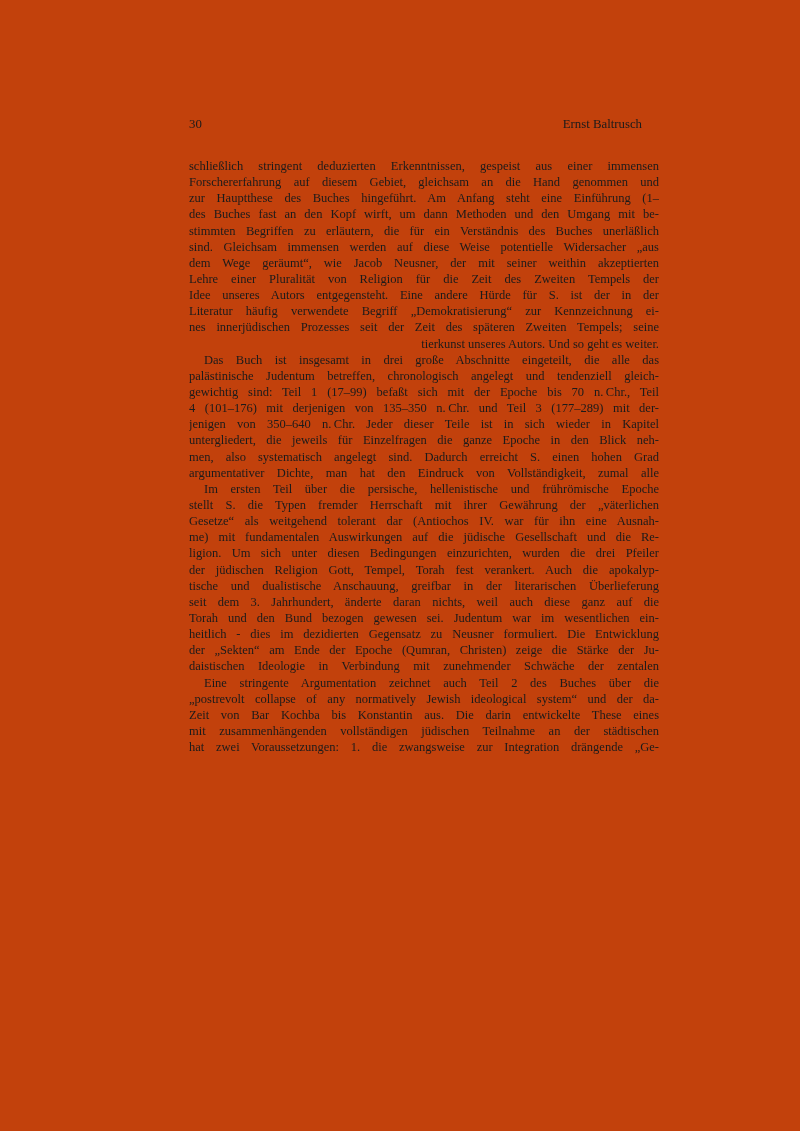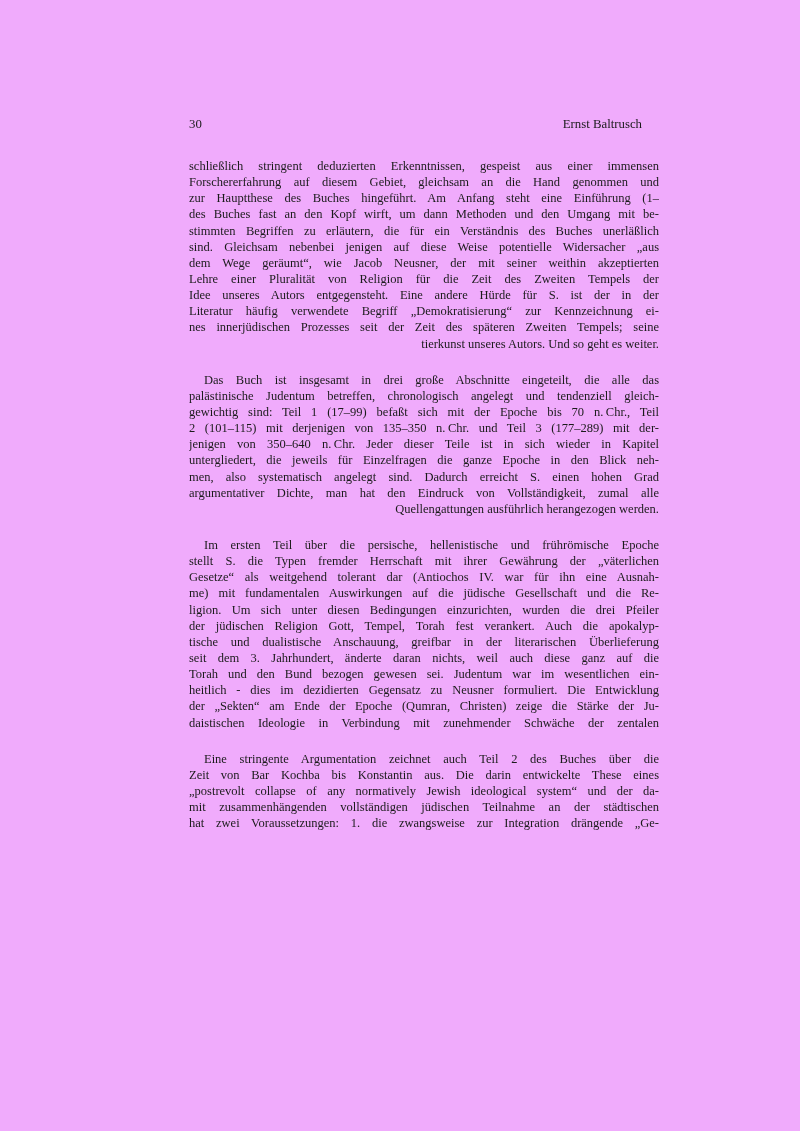--- a/index.html
+++ b/index.html
@@ -4,21 +4,21 @@
 <style>
   html, body {
     margin: 0;
     padding: 0;
     background: #ffffff;
   }
   .sheet {
     position: relative;
     width: 800px;
     height: 1131px;
-    background: #f0abfc;
+    background: #c2410c;
     overflow: hidden;
     font-family: "Liberation Serif", "DejaVu Serif", serif;
     color: #1b1b1b;
   }
   
   .page-header {
     position: absolute;
     left: 189px;
     top: 116px;
     width: 470px;
@@ -58,68 +58,66 @@
   }
   .line.j::after {
     content: "";
     display: inline-block;
     width: 100%;
     height: 0;
     vertical-align: top;
   }
   .line.ind {
     text-indent: 15px;
-    margin-top: 20px;
   }
 </style>
 </head>
 <body>
 
 <div class="sheet">
 
   <div class="page-header">
     <span class="page-number">30</span>
     <span class="running-title">Ernst Baltrusch</span>
   </div>
 
   <div class="text-block">
 
   <div class="line j">schließlich stringent deduzierten Erkenntnissen, gespeist aus einer immensen</div>
       <div class="line j">Forschererfahrung auf diesem Gebiet, gleichsam an die Hand genommen und</div>
       <div class="line j">zur Hauptthese des Buches hingeführt. Am Anfang steht eine Einführung (1–</div>
       <div class="line j">des Buches fast an den Kopf wirft, um dann Methoden und den Umgang mit be-</div>
       <div class="line j">stimmten Begriffen zu erläutern, die für ein Verständnis des Buches unerläßlich</div>
-      <div class="line j">sind. Gleichsam nebenbei jenigen auf diese Weise potentielle Widersacher „aus</div>
+      <div class="line j">sind. Gleichsam immensen werden auf diese Weise potentielle Widersacher „aus</div>
       <div class="line j">dem Wege geräumt“, wie Jacob Neusner, der mit seiner weithin akzeptierten</div>
       <div class="line j">Lehre einer Pluralität von Religion für die Zeit des Zweiten Tempels der</div>
       <div class="line j">Idee unseres Autors entgegensteht. Eine andere Hürde für S. ist der in der</div>
       <div class="line j">Literatur häufig verwendete Begriff „Demokratisierung“ zur Kennzeichnung ei-</div>
       <div class="line j">nes innerjüdischen Prozesses seit der Zeit des späteren Zweiten Tempels; seine</div>
       <div class="line">tierkunst unseres Autors. Und so geht es weiter.</div>
       <div class="line j ind">Das Buch ist insgesamt in drei große Abschnitte eingeteilt, die alle das</div>
       <div class="line j">palästinische Judentum betreffen, chronologisch angelegt und tendenziell gleich-</div>
       <div class="line j">gewichtig sind: Teil 1 (17–99) befaßt sich mit der Epoche bis 70 n. Chr., Teil</div>
-      <div class="line j">2 (101–115) mit derjenigen von 135–350 n. Chr. und Teil 3 (177–289) mit der-</div>
+      <div class="line j">4 (101–176) mit derjenigen von 135–350 n. Chr. und Teil 3 (177–289) mit der-</div>
       <div class="line j">jenigen von 350–640 n. Chr. Jeder dieser Teile ist in sich wieder in Kapitel</div>
       <div class="line j">untergliedert, die jeweils für Einzelfragen die ganze Epoche in den Blick neh-</div>
       <div class="line j">men, also systematisch angelegt sind. Dadurch erreicht S. einen hohen Grad</div>
       <div class="line j">argumentativer Dichte, man hat den Eindruck von Vollständigkeit, zumal alle</div>
-      <div class="line">Quellengattungen ausführlich herangezogen werden.</div>
       <div class="line j ind">Im ersten Teil über die persische, hellenistische und frührömische Epoche</div>
       <div class="line j">stellt S. die Typen fremder Herrschaft mit ihrer Gewährung der „väterlichen</div>
       <div class="line j">Gesetze“ als weitgehend tolerant dar (Antiochos IV. war für ihn eine Ausnah-</div>
       <div class="line j">me) mit fundamentalen Auswirkungen auf die jüdische Gesellschaft und die Re-</div>
       <div class="line j">ligion. Um sich unter diesen Bedingungen einzurichten, wurden die drei Pfeiler</div>
       <div class="line j">der jüdischen Religion Gott, Tempel, Torah fest verankert. Auch die apokalyp-</div>
       <div class="line j">tische und dualistische Anschauung, greifbar in der literarischen Überlieferung</div>
       <div class="line j">seit dem 3. Jahrhundert, änderte daran nichts, weil auch diese ganz auf die</div>
       <div class="line j">Torah und den Bund bezogen gewesen sei. Judentum war im wesentlichen ein-</div>
       <div class="line j">heitlich - dies im dezidierten Gegensatz zu Neusner formuliert. Die Entwicklung</div>
       <div class="line j">der „Sekten“ am Ende der Epoche (Qumran, Christen) zeige die Stärke der Ju-</div>
       <div class="line j">daistischen Ideologie in Verbindung mit zunehmender Schwäche der zentalen</div>
       <div class="line j ind">Eine stringente Argumentation zeichnet auch Teil 2 des Buches über die</div>
+      <div class="line j">„postrevolt collapse of any normatively Jewish ideological system“ und der da-</div>
       <div class="line j">Zeit von Bar Kochba bis Konstantin aus. Die darin entwickelte These eines</div>
-      <div class="line j">„postrevolt collapse of any normatively Jewish ideological system“ und der da-</div>
       <div class="line j">mit zusammenhängenden vollständigen jüdischen Teilnahme an der städtischen</div>
       <div class="line j">hat zwei Voraussetzungen: 1. die zwangsweise zur Integration drängende „Ge-</div>
     </div>
 
 </div>
 
 </body></html>

